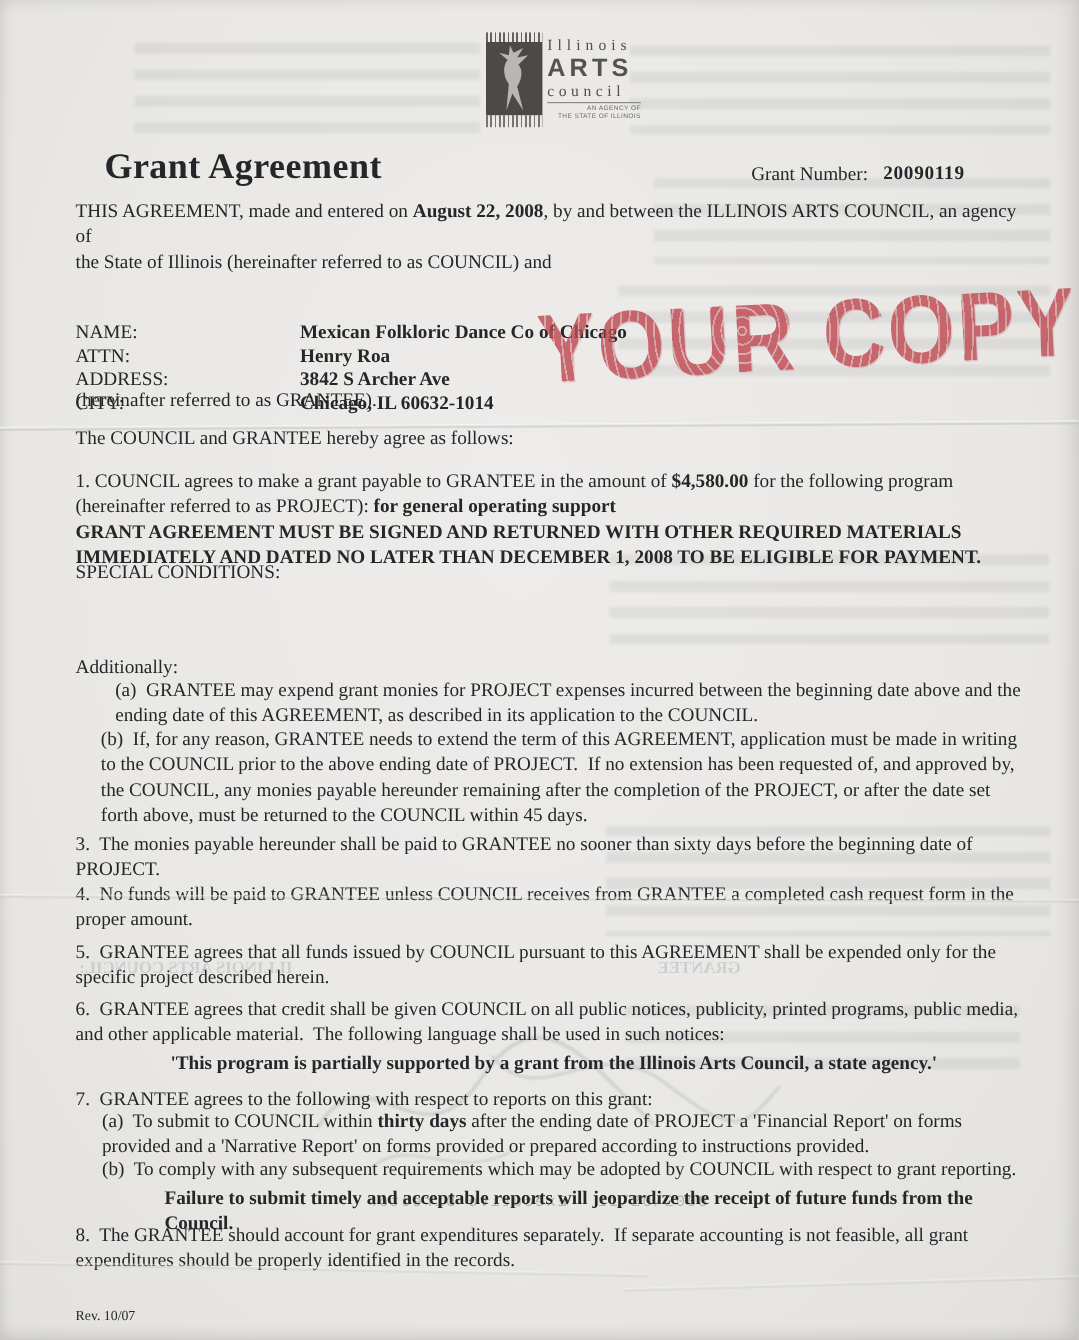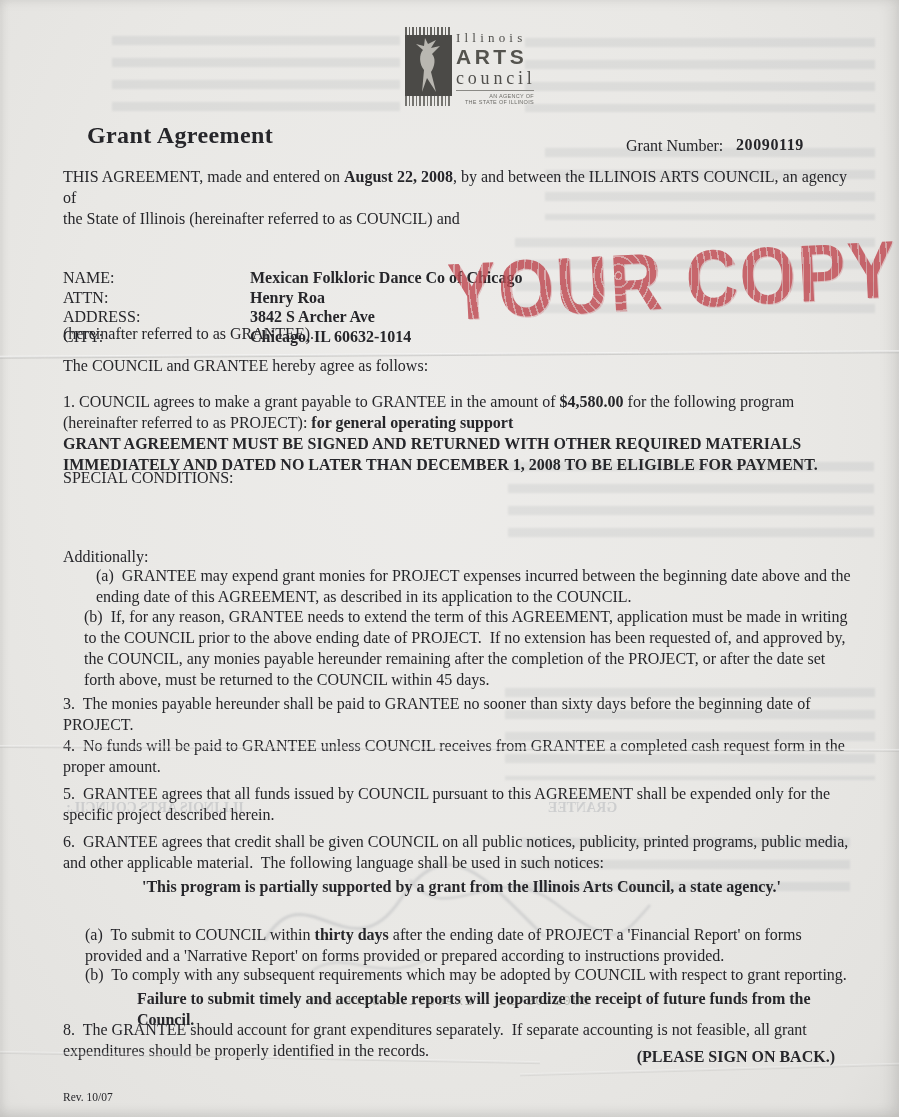--- a/index.html
+++ b/index.html
@@ -6,33 +6,33 @@
   .page{
     position:relative;width:899px;height:1117px;overflow:hidden;
     background:
       radial-gradient(ellipse at 48% 38%, #edecea 0%, #e9e8e5 55%, #e3e2df 92%, #dddcd9 100%);
     box-shadow: inset -8px 0 14px rgba(0,0,0,.07), inset 0 -6px 12px rgba(0,0,0,.05), inset 4px 0 8px rgba(0,0,0,.04);
     font-family:"Liberation Serif", serif;color:#26262a;
   }
   .para{position:absolute;left:63px;width:800px;font-size:16px;line-height:21px;white-space:pre-wrap;z-index:2;}
   b{font-weight:bold;}
   
-  .doc-title{position:absolute;left:87px;top:122px;font-size:24px;font-weight:bold;letter-spacing:.4px;z-index:2;}
+  .doc-title{position:absolute;left:87px;top:122px;font-size:30px;font-weight:bold;letter-spacing:.4px;z-index:2;}
   .gn-label{position:absolute;left:626px;top:137px;font-size:16px;z-index:2;}
   .gn-value{position:absolute;left:736px;top:136px;font-size:16px;font-weight:bold;letter-spacing:.6px;z-index:2;}
   
   .emblem{position:absolute;left:405px;top:27px;width:47px;z-index:2;}
   .fringe{width:47px;height:8px;background:repeating-linear-gradient(90deg,#63625e 0 1.5px,transparent 1.5px 3.6px);}
   .fringe.btm{height:10px;background:repeating-linear-gradient(90deg,#757470 0 1.5px,transparent 1.5px 3.6px);}
   .emblem-body{width:47px;height:61px;background:#4b4a47;position:relative;}
   .emblem-body svg{position:absolute;left:0;top:0;}
   .logo-text{position:absolute;left:456px;top:30px;width:78px;z-index:2;color:#504f4c;}
   .logo-illinois{font-size:13px;letter-spacing:4.2px;white-space:nowrap;}
   .logo-arts{font-family:"Liberation Sans",sans-serif;font-size:21px;font-weight:bold;letter-spacing:3.5px;color:#54534e;margin-top:-1px;white-space:nowrap;}
-  .logo-council{font-size:18px;letter-spacing:3.8px;margin-top:-1px;white-space:nowrap;border-bottom:1px solid #8b8a86;padding-bottom:1px;}
+  .logo-council{font-size:13px;letter-spacing:3.8px;margin-top:-1px;white-space:nowrap;border-bottom:1px solid #8b8a86;padding-bottom:1px;}
   .logo-tagline{margin-top:2px;text-align:right;font-family:"Liberation Sans",sans-serif;font-size:5.5px;line-height:6px;color:#6d6c68;letter-spacing:.3px;}
   
   .recipient{position:absolute;left:63px;top:227px;width:700px;font-size:16px;line-height:19.6px;z-index:2;margin-top:41px;}
   .recip-label{display:inline-block;width:187px;}
   .recip-value{font-weight:bold;}
   
   .stamp{
     position:absolute;left:448px;top:251px;z-index:3;white-space:nowrap;
     font-family:"Liberation Sans",sans-serif;font-weight:bold;font-size:72px;letter-spacing:2px;
     color:#c04a52;opacity:.82;transform:rotate(-3deg) scaleY(1.12);transform-origin:left center;
@@ -148,26 +148,26 @@
   <div class="para clause1"><span>1. COUNCIL agrees to make a grant payable to GRANTEE in the amount of </span><b>$4,580.00</b><span> for the following program</span><br><span>(hereinafter referred to as PROJECT): </span><b>for general operating support</b><br><b>GRANT AGREEMENT MUST BE SIGNED AND RETURNED WITH OTHER REQUIRED MATERIALS</b><br><b>IMMEDIATELY AND DATED NO LATER THAN DECEMBER 1, 2008 TO BE ELIGIBLE FOR PAYMENT.</b></div>
   <div class="para special">SPECIAL CONDITIONS:</div>
   <div class="para additionally">Additionally:</div>
   <div class="para c2a">(a)  GRANTEE may expend grant monies for PROJECT expenses incurred between the beginning date above and the ending date of this AGREEMENT, as described in its application to the COUNCIL.</div>
   <div class="para c2b">(b)  If, for any reason, GRANTEE needs to extend the term of this AGREEMENT, application must be made in writing to the COUNCIL prior to the above ending date of PROJECT.  If no extension has been requested of, and approved by, the COUNCIL, any monies payable hereunder remaining after the completion of the PROJECT, or after the date set forth above, must be returned to the COUNCIL within 45 days.</div>
   <div class="para clause3">3.  The monies payable hereunder shall be paid to GRANTEE no sooner than sixty days before the beginning date of PROJECT.</div>
   <div class="para clause4">4.  No funds will be paid to GRANTEE unless COUNCIL receives from GRANTEE a completed cash request form in the proper amount.</div>
   <div class="para clause5">5.  GRANTEE agrees that all funds issued by COUNCIL pursuant to this AGREEMENT shall be expended only for the specific project described herein.</div>
   <div class="para clause6">6.  GRANTEE agrees that credit shall be given COUNCIL on all public notices, publicity, printed programs, public media, and other applicable material.  The following language shall be used in such notices:</div>
   <div class="para quote">'This program is partially supported by a grant from the Illinois Arts Council, a state agency.'</div>
+  <div class="para clause7">7.  GRANTEE agrees to the following with respect to reports on this grant:</div>
   <div class="para c7a"><span>(a)  To submit to COUNCIL within </span><b>thirty days</b><span> after the ending date of PROJECT a 'Financial Report' on forms</span><br><span>provided and a 'Narrative Report' on forms provided or prepared according to instructions provided.</span></div>
   <div class="para c7b">(b)  To comply with any subsequent requirements which may be adopted by COUNCIL with respect to grant reporting.</div>
   <div class="para warning">Failure to submit timely and acceptable reports will jeopardize the receipt of future funds from the Council.</div>
   <div class="para clause8">8.  The GRANTEE should account for grant expenditures separately.  If separate accounting is not feasible, all grant expenditures should be properly identified in the records.</div>
 
-  <div class="para sign-note">(PLEASE SIGN ON BACK.)</div>
   <div class="para rev">Rev. 10/07</div>
 
   <div class="crease c1"></div>
   <div class="crease c2"></div>
   <div class="crease c3"></div>
   <div class="crease c4"></div>
 
 </div>
 
 </body></html>

